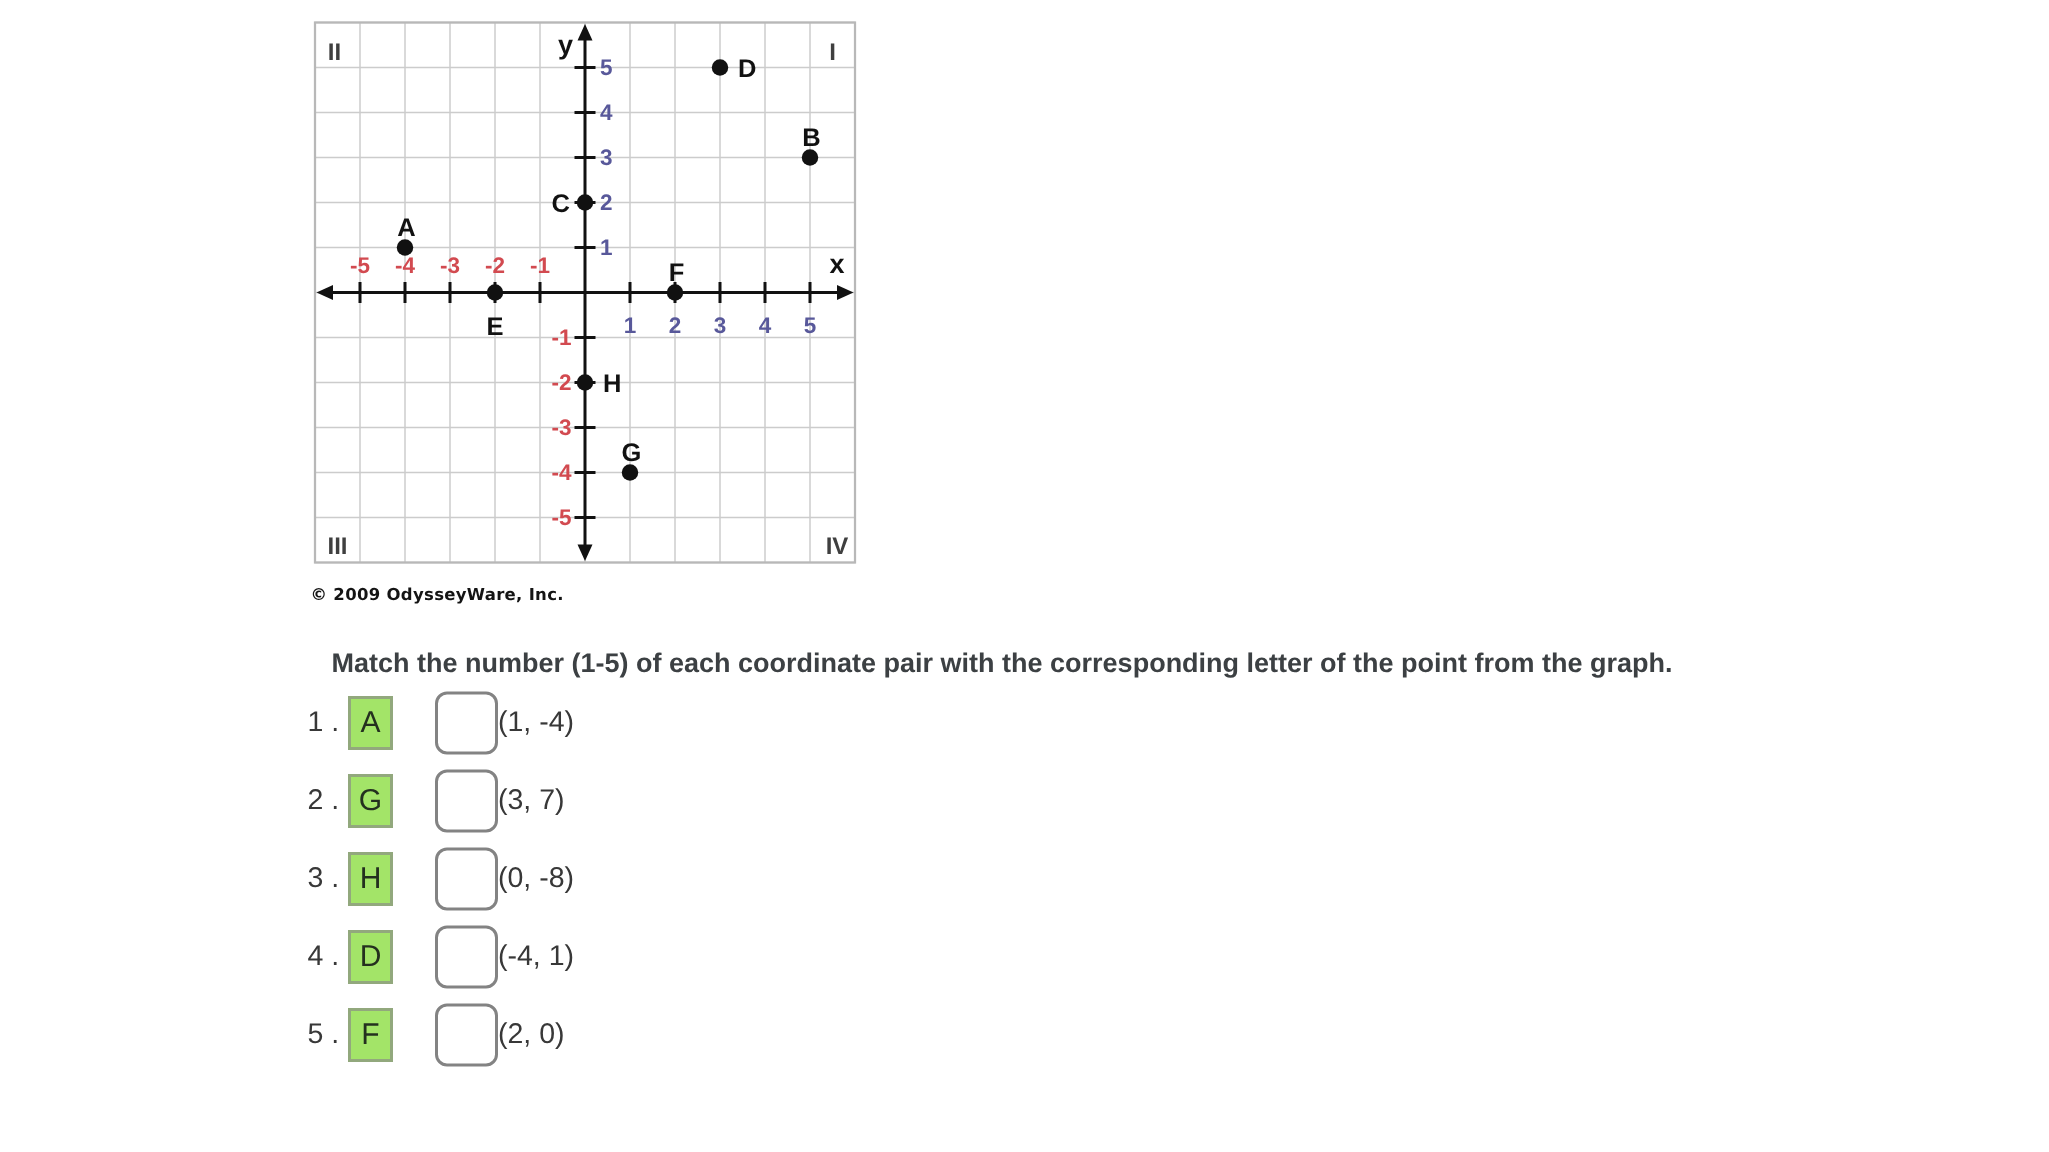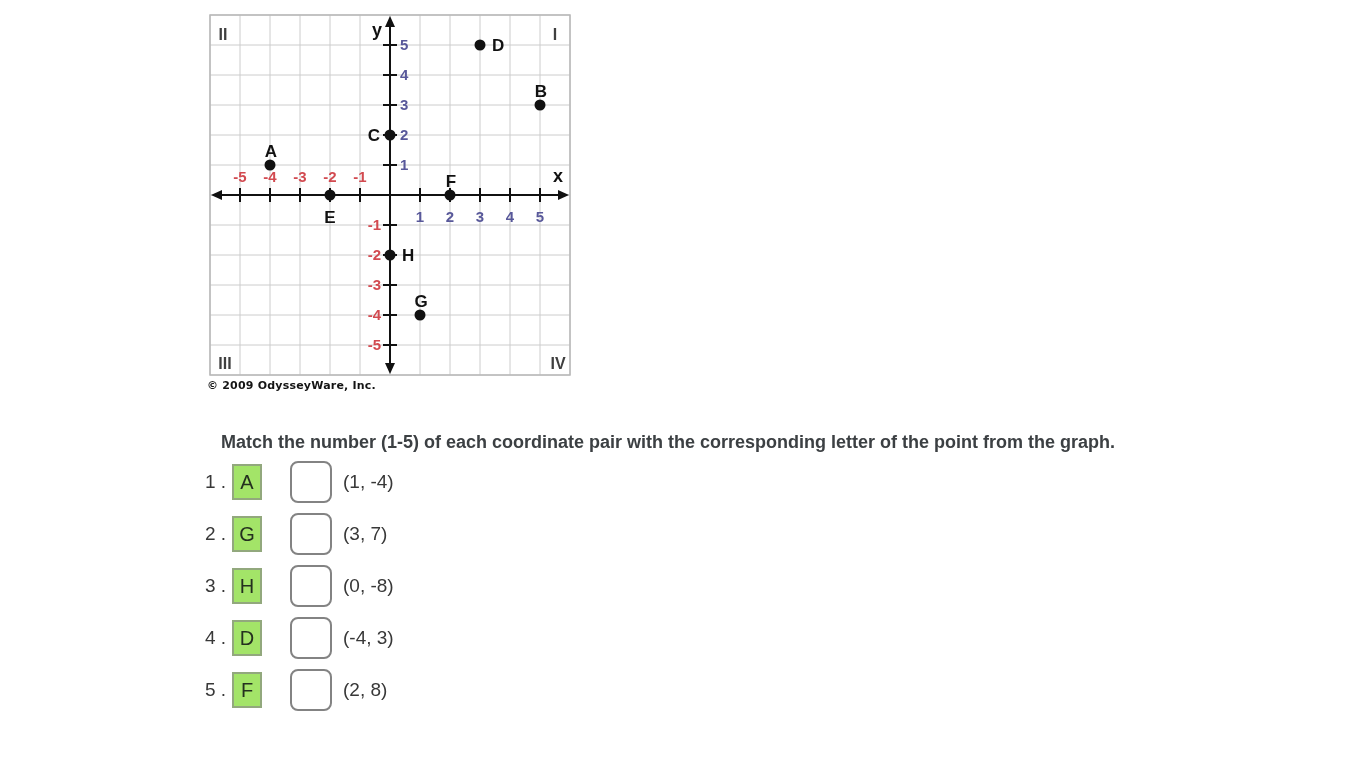--- a/index.html
+++ b/index.html
@@ -3,21 +3,21 @@
 <meta charset="utf-8">
 <style>
   html,body{margin:0;padding:0;}
   body{
     width:1366px;height:768px;background:#ffffff;position:relative;overflow:hidden;
     font-family:"Liberation Sans",sans-serif;
   }
   .graph-wrap{position:absolute;left:207px;top:12px;width:366px;}
   .graph-wrap svg{display:block;}
   .copyright{
-    margin-top:1px;font-size:11px;font-weight:700;color:#141414;
+    margin-top:12px;font-size:11px;font-weight:700;color:#141414;
     font-family:"DejaVu Sans",sans-serif;letter-spacing:0.2px;
   }
   .instruction{
     position:absolute;left:204px;top:412px;margin:17px;width:1150px;
     font-size:18px;line-height:26px;font-weight:700;color:#3c4043;
   }
   .match-list{
     position:absolute;left:205px;top:461px;
     display:flex;flex-direction:column;gap:10px;
   }
@@ -27,21 +27,21 @@
     box-sizing:border-box;width:30px;height:36px;
     border:2px solid #92a87d;background:#a3e468;
     display:flex;align-items:center;justify-content:center;
     font-size:20px;color:#24301f;
   }
   .answer-box{
     box-sizing:border-box;width:42px;height:42px;margin-left:28px;
     border:2px solid #838383;border-radius:8px;background:#ffffff;
     padding:0;outline:none;font-size:18px;text-align:center;color:#333;
   }
-  .pair{margin-left:11px;font-size:19px;color:#383838;}
+  .pair{margin-left:0;font-size:19px;color:#383838;}
 </style>
 </head>
 <body>
 
 <div>
 
   <figure class="graph-wrap" style="margin:0;">
     <svg width="366" height="366" viewBox="0 0 366 366">
         <line x1="3" y1="3" x2="3" y2="363" stroke="#cccccc" stroke-width="1"></line>
         <line x1="3" y1="3" x2="363" y2="3" stroke="#cccccc" stroke-width="1"></line>
@@ -164,24 +164,24 @@
       <span class="item-number">3 .</span>
       <span class="letter-chip">H</span>
       <input class="answer-box" type="text" value="" style="">
       <span class="pair">(0, -8)</span>
     </div>
 
     <div class="match-row">
       <span class="item-number">4 .</span>
       <span class="letter-chip">D</span>
       <input class="answer-box" type="text" value="" style="">
-      <span class="pair">(-4, 3)</span>
+      <span class="pair">(-4, 1)</span>
     </div>
 
     <div class="match-row">
       <span class="item-number">5 .</span>
       <span class="letter-chip">F</span>
       <input class="answer-box" type="text" value="" style="">
-      <span class="pair">(2, 8)</span>
+      <span class="pair">(2, 0)</span>
     </div>
 
   </div>
 </div>
 
 </body></html>

